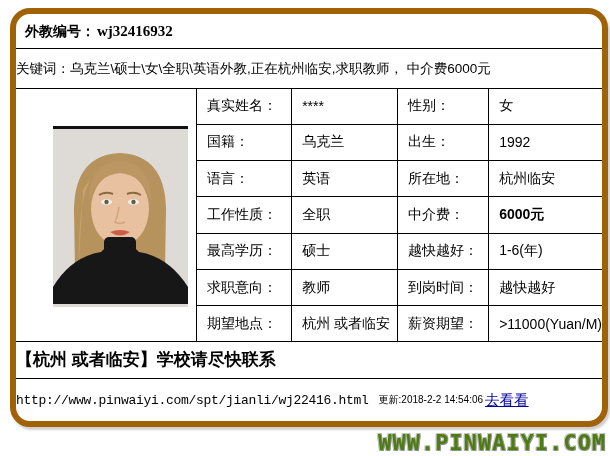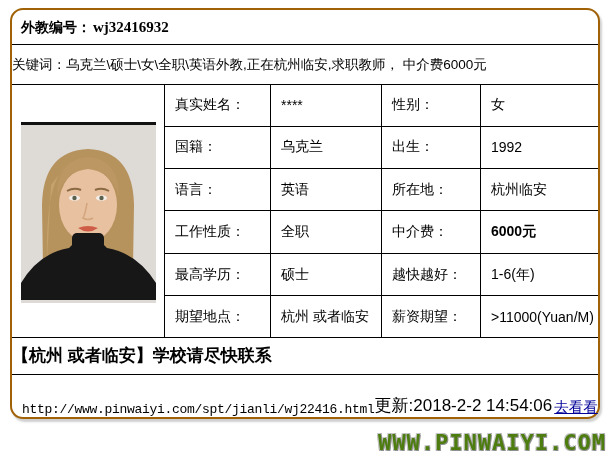--- a/index.html
+++ b/index.html
@@ -7,40 +7,40 @@
     width:610px; height:456px;
     background:#ffffff;
     font-family:"Liberation Sans", sans-serif;
     color:#000;
     position:relative;
     overflow:hidden;
   }
   .card {
     position:absolute; left:10px; top:8px;
     width:586px; height:407px;
-    border:2px solid #a16207;
-    border-radius:13px;
+    border:6px solid #a16207;
+    border-radius:20px;
     background:#fff;
     box-shadow:2px 3px 2px rgba(150,150,150,.45);
   }
   .row-id {
     height:34px; line-height:34px;
     border-bottom:1px solid #000;
     padding-left:9px;
     font-size:14px; font-weight:bold;
     white-space:nowrap;
   }
   .row-id .idval { margin-left:2px; font-family:"Liberation Serif", serif; font-size:15px; }
   .row-kw {
     height:39px; line-height:39px;
     border-bottom:1px solid #000;
     font-size:13.5px;
     white-space:nowrap;
   }
-  .main { display:flex; height:252px; border-bottom:1px solid #000; }
+  .main { display:flex; height:252px; border-bottom:1px solid #000;padding-left:28px; }
   .photo-cell {
     width:152px; border-right:1px solid #000;
     display:flex; justify-content:center; align-items:flex-start;
   }
   .photo {
     margin-top:37px;
     width:135px; height:178px;
     border-top:3px solid #111;
     background:#dedad6;
   }
@@ -63,26 +63,26 @@
   td.c3 { width:88px; }
   td.bold { font-weight:bold; }
   .row-headline {
     height:36px; line-height:36px;
     border-bottom:1px solid #000;
     font-size:17px; font-weight:bold;
     white-space:nowrap;
   }
   .row-url {
     height:42px;
-    display:flex; align-items:flex-end;
-    padding-left:10px;
+    display:flex; align-items:center;
+    padding-left:0;
     white-space:nowrap;
   }
   .url-text { font-family:"Liberation Mono", monospace; font-size:13px; letter-spacing:-0.3px; }
-  .updated { font-size:17px; }
+  .updated { font-size:10px; margin-left:10px; }
   .goto-link { color:#000099; text-decoration:underline; font-size:14.5px; margin-left:2px; cursor:pointer; }
   .watermark {
     position:absolute; right:4px; bottom:1px;
     font-family:"DejaVu Sans Mono", monospace;
     font-weight:bold; font-size:22px; letter-spacing:1px;
     color:#4d7c0f;
     text-shadow:1px 1px 0 #8f8f8f, -1px -1px 0 #c8c8c8, 1px -1px 0 #b0b0b0, -1px 1px 0 #b0b0b0;
   }
 </style>
 </head>
@@ -157,20 +157,26 @@
           <td class="c3">中介费：</td>
           <td class="bold">6000元</td>
         </tr>
         <tr>
           <td class="c1">最高学历：</td>
           <td class="c2">硕士</td>
           <td class="c3">越快越好：</td>
           <td>1-6(年)</td>
         </tr>
         <tr>
+          <td class="c1">求职意向：</td>
+          <td class="c2">教师</td>
+          <td class="c3">到岗时间：</td>
+          <td>越快越好</td>
+        </tr>
+        <tr>
           <td class="c1">期望地点：</td>
           <td class="c2">杭州 或者临安</td>
           <td class="c3">薪资期望：</td>
           <td>&gt;11000(Yuan/M)</td>
         </tr>
       </tbody>
     </table>
   </div>
 
   <div class="row-headline">【杭州 或者临安】学校请尽快联系</div>

